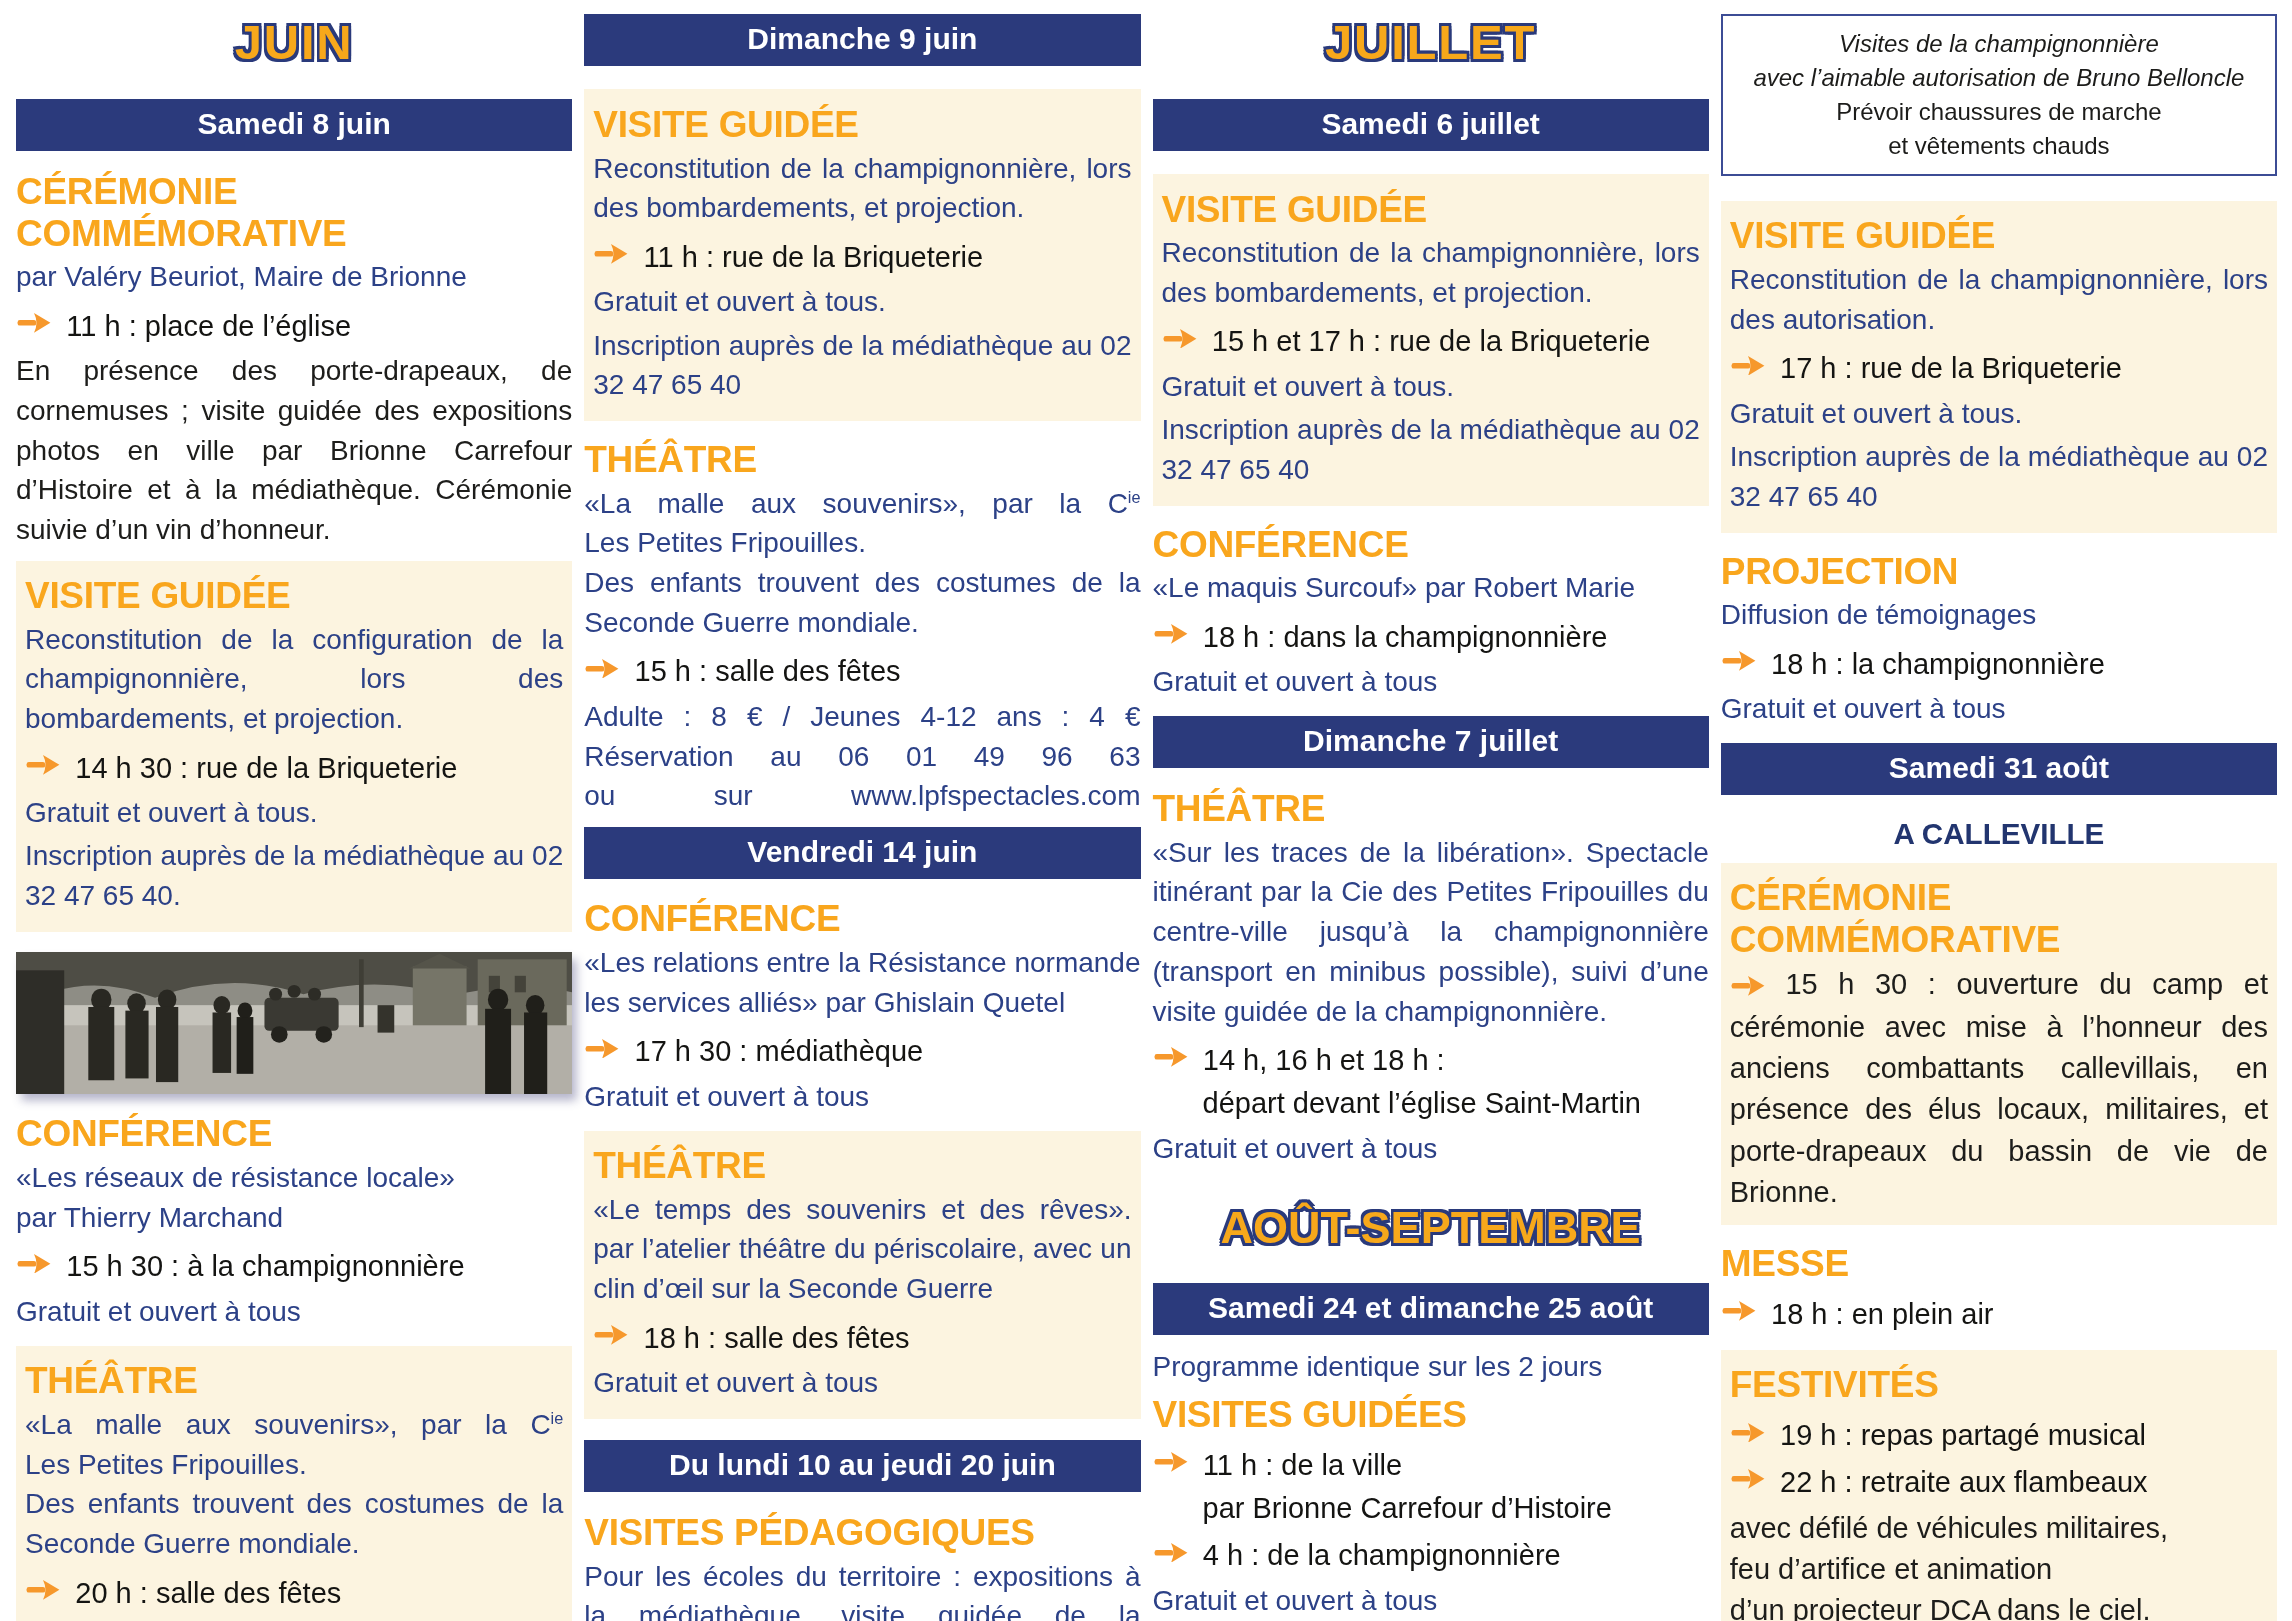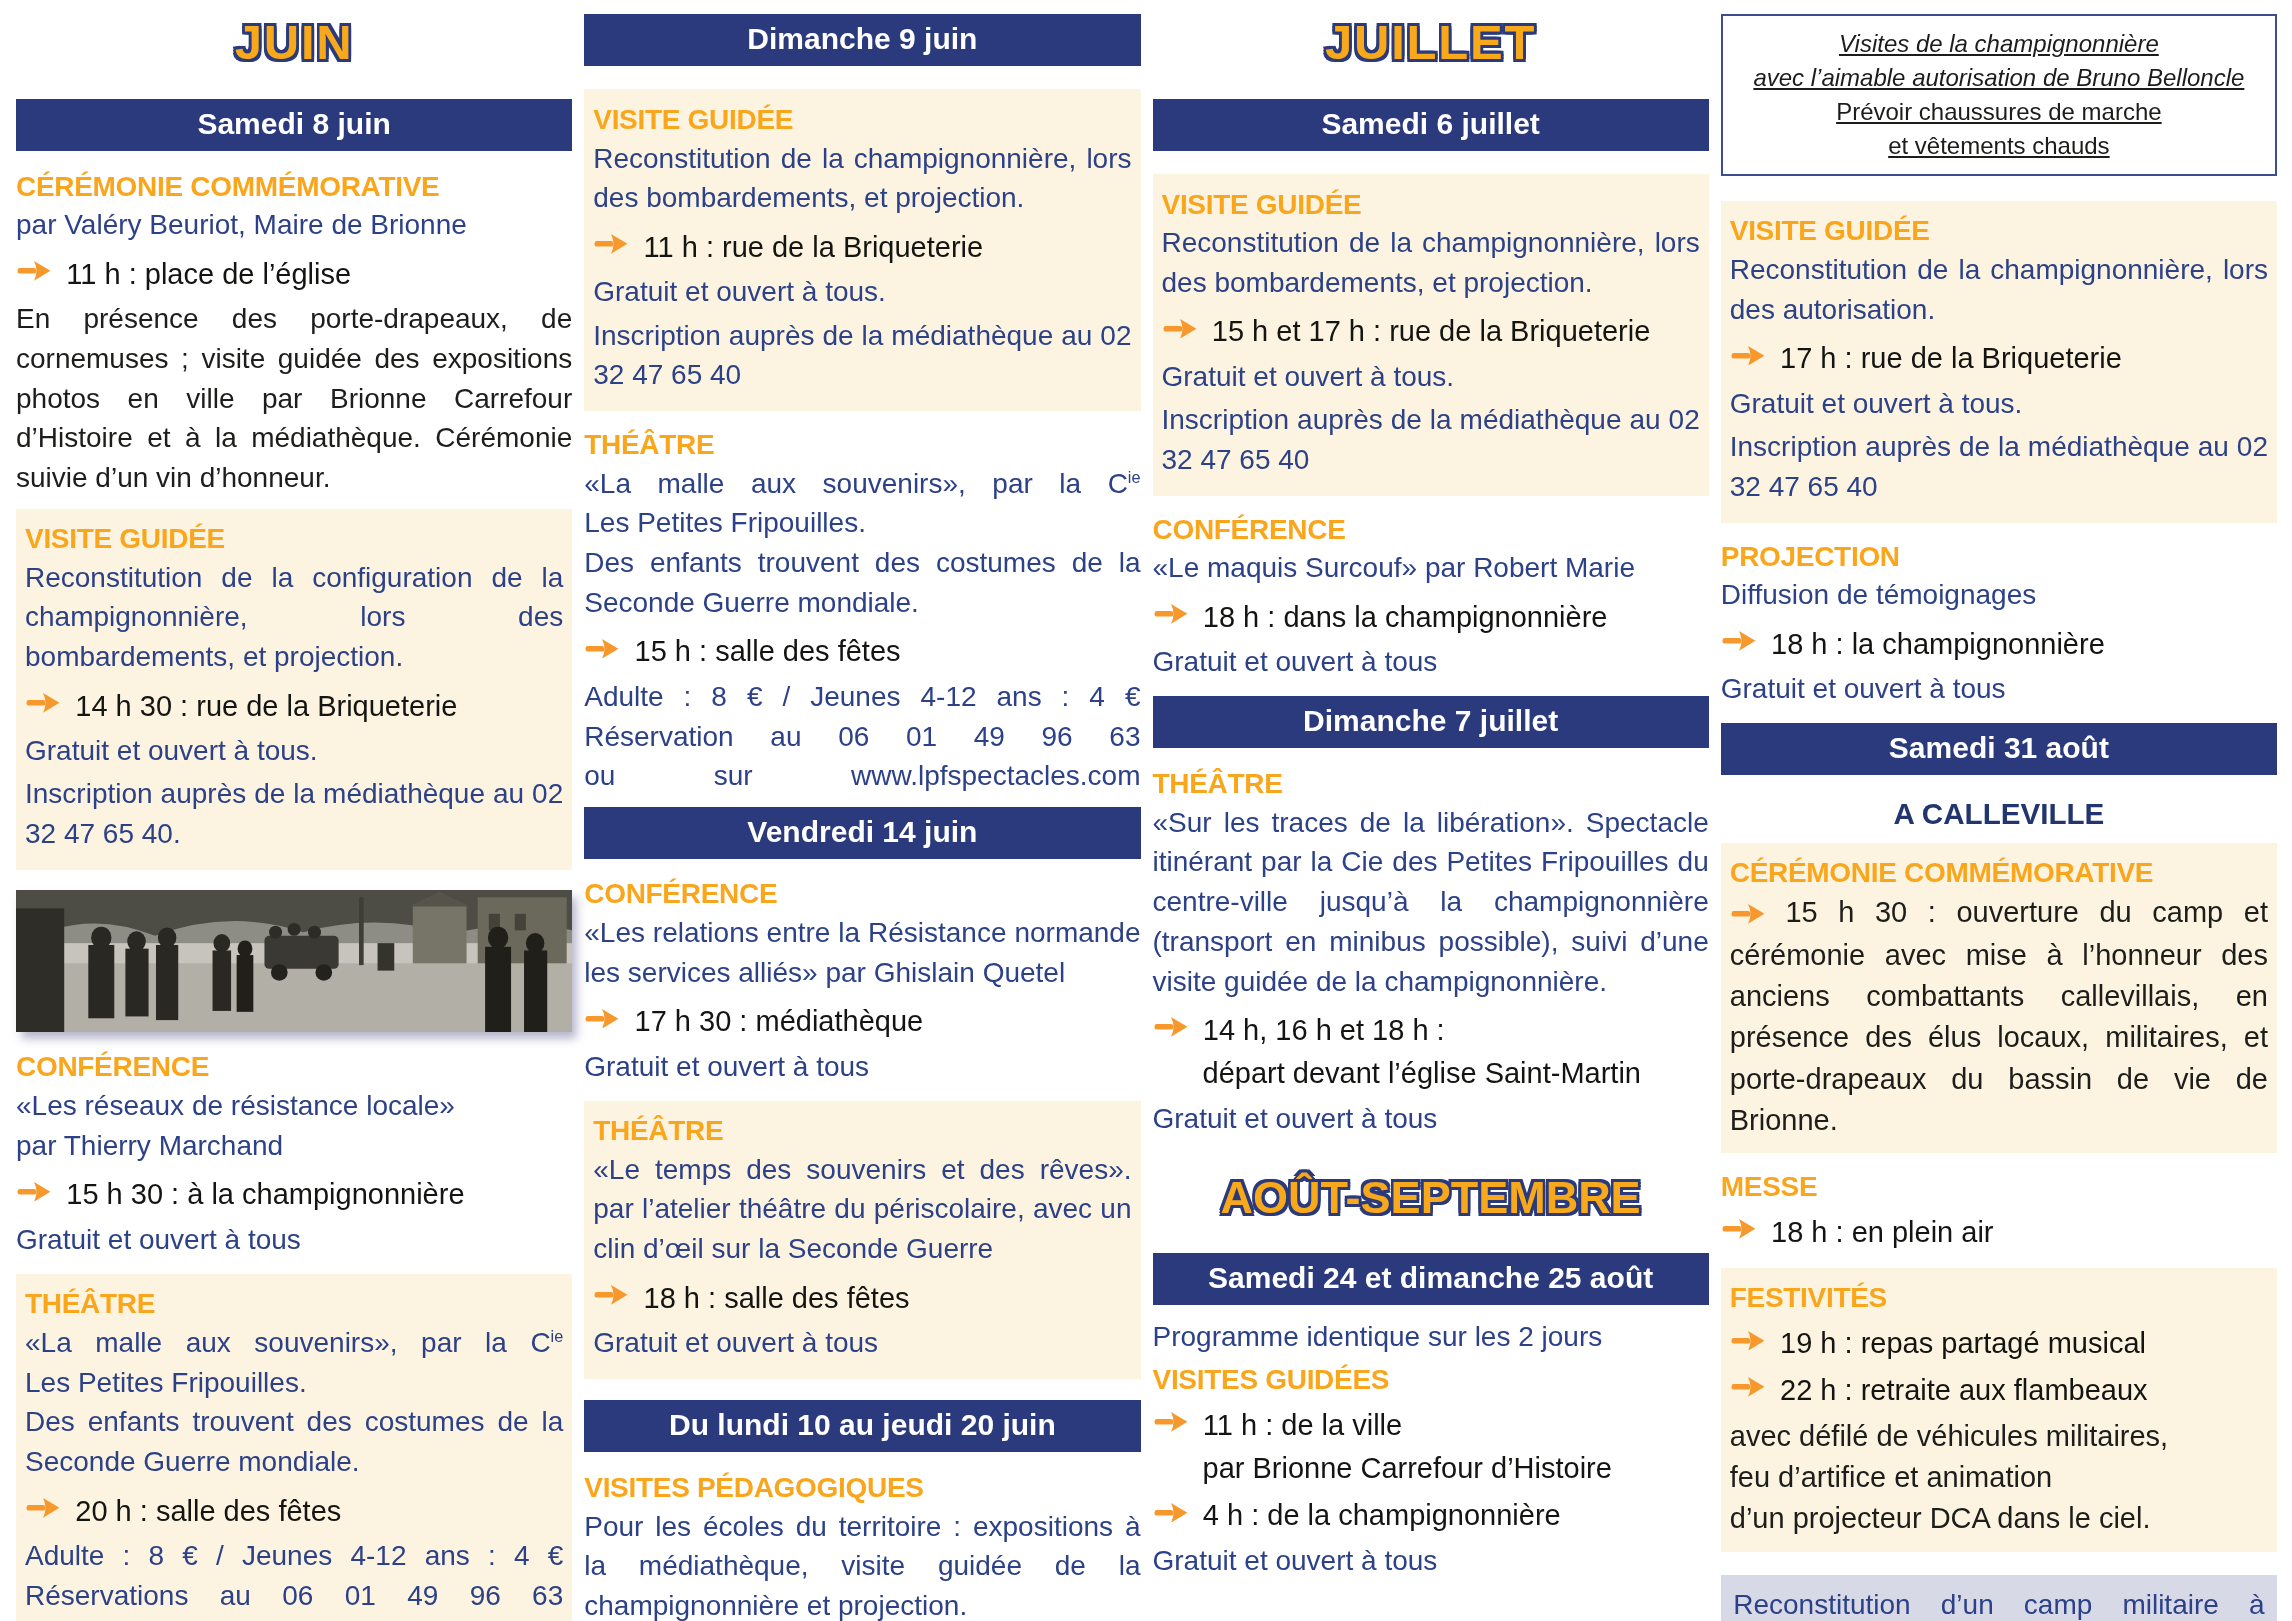--- a/index.html
+++ b/index.html
@@ -7,40 +7,40 @@
   .page{width:2293px;height:1621px;box-sizing:border-box;display:grid;grid-template-columns:repeat(4,1fr);column-gap:12px;padding:9px 16px 8px 16px;overflow:hidden;}
   .col{display:flex;flex-direction:column;min-width:0;}
 
   .month-title{font-size:49px;font-weight:700;color:#f7a81b;text-align:center;letter-spacing:1.8px;margin:5.4px 0 18px 0;
     text-shadow:-2.7px -2.7px 0 #2a3a7b,0 -2.7px 0 #2a3a7b,2.7px -2.7px 0 #2a3a7b,-2.7px 0 0 #2a3a7b,2.7px 0 0 #2a3a7b,-2.7px 2.7px 0 #2a3a7b,0 2.7px 0 #2a3a7b,2.7px 2.7px 0 #2a3a7b;}
   .month-title.small{font-size:45px;letter-spacing:0;margin-top:30px;}
 
   .banner{background:#2b3a7c;color:#ffffff;text-align:center;font-weight:700;font-size:30px;padding:8px 3.6px 9.9px 3.6px;margin:10.7px 0 12.5px 0;}
   .banner.first{margin-top:5.4px;text-align:center;}
 
-  .category{color:#f9a61d;font-size:28px;font-weight:700;margin:7.2px 0 2.7px 0;letter-spacing:-0.3px;}
+  .category{color:#f9a61d;font-size:37px;font-weight:700;margin:7.2px 0 2.7px 0;letter-spacing:-0.3px;}
   .txt{color:#2c4187;font-size:28px;line-height:1.42;}
   .black{color:#1d1d1b;}
   .just{text-align:justify;}
   .jall{text-align:justify;text-align-last:justify;}
   .center{}
   .note{margin:3.6px 0;}
 
   .sched{display:flex;gap:14.3px;align-items:flex-start;font-size:29px;color:#141412;margin:10.7px 0 7.2px 0;line-height:1.25;}
   .sched .arrow{flex:0 0 auto;margin-top:5.4px;}
   .arrow svg{width:36px;height:19.7px;display:block;}
   .arrow.inline{display:inline-block;vertical-align:middle;margin-right:19.7px;}
   .arrow.inline svg{display:inline-block;}
   .arrow-shape{fill:#f6982c;}
   .sub-line{padding-left:50px;font-size:29px;color:#141412;margin:0 0 7.2px 0;line-height:1.25;}
 
   .cream{background:#fcf4e0;padding:7.2px 9px 12.5px 9px;margin:10.7px 0;}
 
   .info-box{border:2.7px solid #3c4c95;background:#ffffff;padding:10.7px 5.4px;text-align:center;color:#1c1c1a;font-size:24px;line-height:1.42;margin:5.4px 0 14.3px 0;overflow:hidden;}
-  .info-box div{white-space:nowrap;text-decoration:underline;}
+  .info-box div{white-space:nowrap;}
   .italic{font-style:italic;}
 
   .place{color:#22356f;font-weight:700;font-size:29.6px;text-align:center;margin:9px 0 1.8px 0;}
 
   .photo{margin:9px 0 12.5px 0;box-shadow:5.4px 7.2px 9px rgba(90,90,140,0.45);line-height:0;}
   .photo svg{width:100%;height:142px;display:block;}
 
   .footer-box{background:#d8d9e6;padding:10.7px 12.5px;margin-top:12.5px;}
   .sup{font-size:58%;vertical-align:super;}
 </style>

